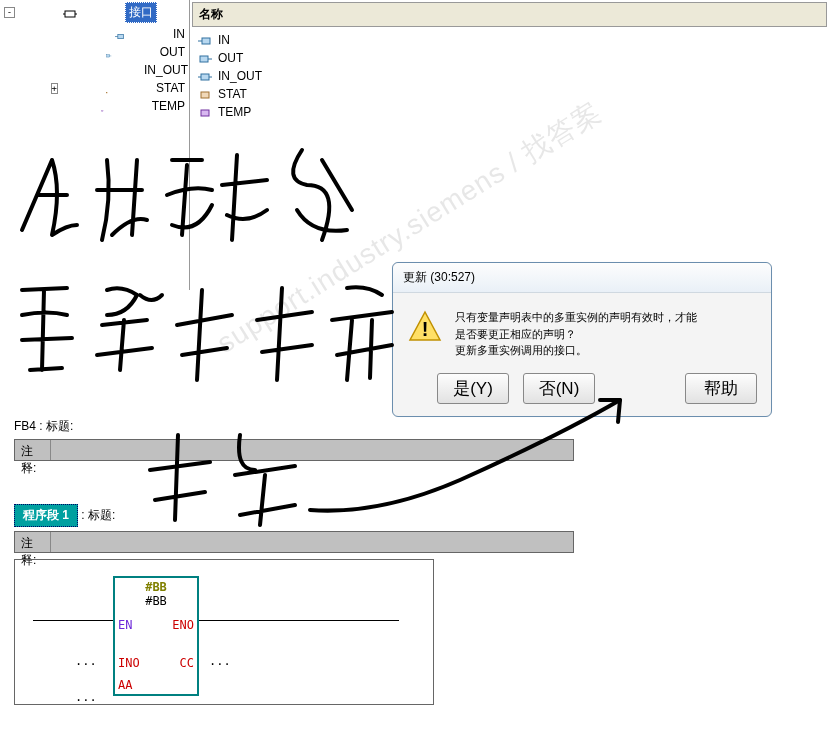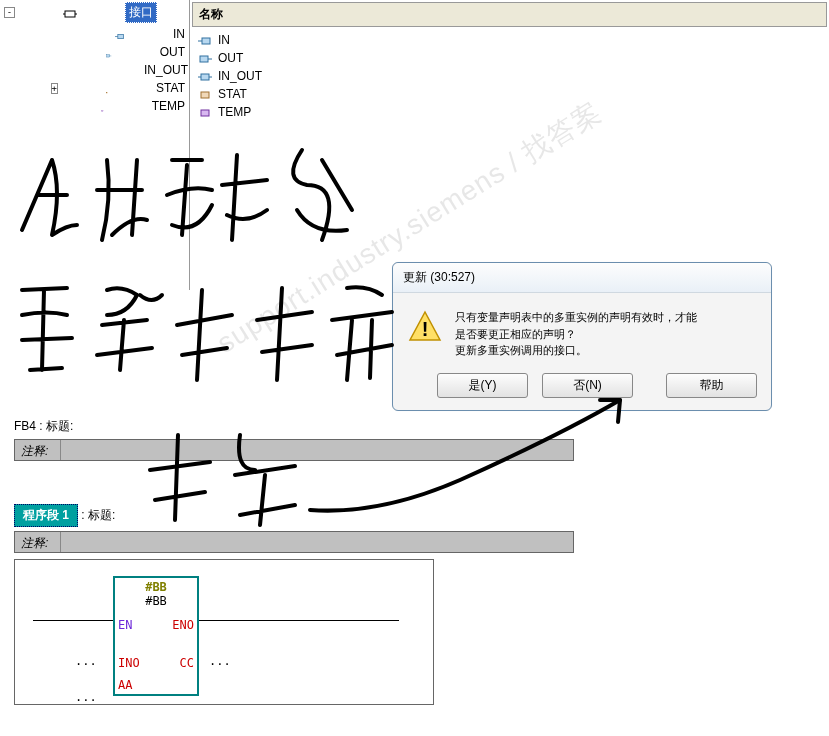--- a/index.html
+++ b/index.html
@@ -19,21 +19,21 @@
   
   .right-panel { flex: 1; background: #fff; display: flex; flex-direction: column; }
   .col-header { background: #ece9d8; border: 1px solid #999; padding: 3px 6px; font-weight: bold; margin: 2px 2px 0 2px; }
   .param-list { padding: 4px; }
   .param-row { display: flex; align-items: center; padding: 2px 4px; }
   .param-row .tree-icon { margin-right: 6px; }
   
   .lower-section { padding: 0 14px; }
   .block-label { margin: 8px 0 4px 0; font-size: 12px; }
   .comment-bar { display: flex; align-items: stretch; border: 1px solid #666; height: 22px; background: #c0c0c0; margin-bottom: 6px; width: 560px; }
-  .comment-bar .lbl { background: #c0c0c0; padding: 3px 6px; width: 46px; border-right: 1px solid #888; font-style: italic; }
+  .comment-bar .lbl { background: #c0c0c0; padding: 3px 6px; width: 36px; border-right: 1px solid #888; }
   .comment-bar .field { flex: 1; background: #c0c0c0; }
   .net-label { display: inline-block; background: #00a0a0; color: #fff; padding: 2px 8px; font-weight: bold; border: 1px dotted #006; margin-top: 37px; }
   .net-line { margin: 6px 0 4px 0; }
   
   .blk-area { border: 1px solid #666; height: 146px; margin-top: 4px; width: 420px; position: relative; }
   .blk-rail { position: absolute; left: 18px; top: 60px; width: 80px; height: 1px; background: #000; }
   .blk-rail2 { position: absolute; top: 60px; width: 200px; height: 1px; background: #000; }
   .blk-box { position: absolute; left: 98px; top: 16px; width: 86px; height: 120px; border: 2px solid #008080; background: #fff; }
   .blk-title { text-align: center; font-weight: bold; color: #808000; padding: 2px 0 0 0; font-family: monospace; }
   .blk-sub { text-align: center; font-family: monospace; }
@@ -47,21 +47,21 @@
   .stub1 { left: 60px; top: 94px; }
   .stub2 { left: 60px; top: 130px; }
   .stub3 { left: 194px; top: 94px; }
   
   .dialog { position: absolute; left: 392px; top: 262px; width: 380px; background: #f4f4f4; border: 1px solid #6b8eae; border-radius: 6px; box-shadow: 0 0 1px rgba(0,0,0,.1); }
   .dlg-title { background: linear-gradient(#fdfdfd,#e9f0f7); padding: 6px 10px; border-bottom: 1px solid #cfd8e0; font-size: 12px; border-radius: 6px 6px 0 0; }
   .dlg-body { padding: 16px 14px 8px 14px; display: flex; }
   .dlg-icon { width: 36px; height: 36px; margin-right: 12px; }
   .dlg-text { font-size: 11px; line-height: 1.5; }
   .dlg-btns { display: flex; padding: 6px 14px 12px 14px; gap: 0; }
-  .dlg-btn { border: 1px solid #888; background: linear-gradient(#fdfdfd,#e2e2e2); padding: 3px 0; font-size: 12px; cursor: pointer; width: 91px; text-align: center; border-radius: 3px; }
+  .dlg-btn { border: 1px solid #888; background: linear-gradient(#fdfdfd,#e2e2e2); padding: 3px 0; font-size: 17px; cursor: pointer; width: 72px; text-align: center; border-radius: 3px; }
   .dlg-spacer { flex: 1; }
   
   .handwriting { position: absolute; pointer-events: none; z-index: 2; }
   .hw1 { left: 12px; top: 130px; width: 360px; height: 130px; }
   .hw2 { left: 12px; top: 260px; width: 400px; height: 140px; }
   .hw3 { left: 140px; top: 420px; width: 520px; height: 120px; }
   .handwriting svg path { stroke: #000; stroke-width: 4; fill: none; stroke-linecap: round; stroke-linejoin: round; }
   .arrow-path { position: absolute; left: 300px; top: 380px; width: 370px; height: 150px; pointer-events: none; z-index: 2; }
   .arrow-path svg path { stroke: #000; stroke-width: 4; fill: none; stroke-linecap: round; }
 

